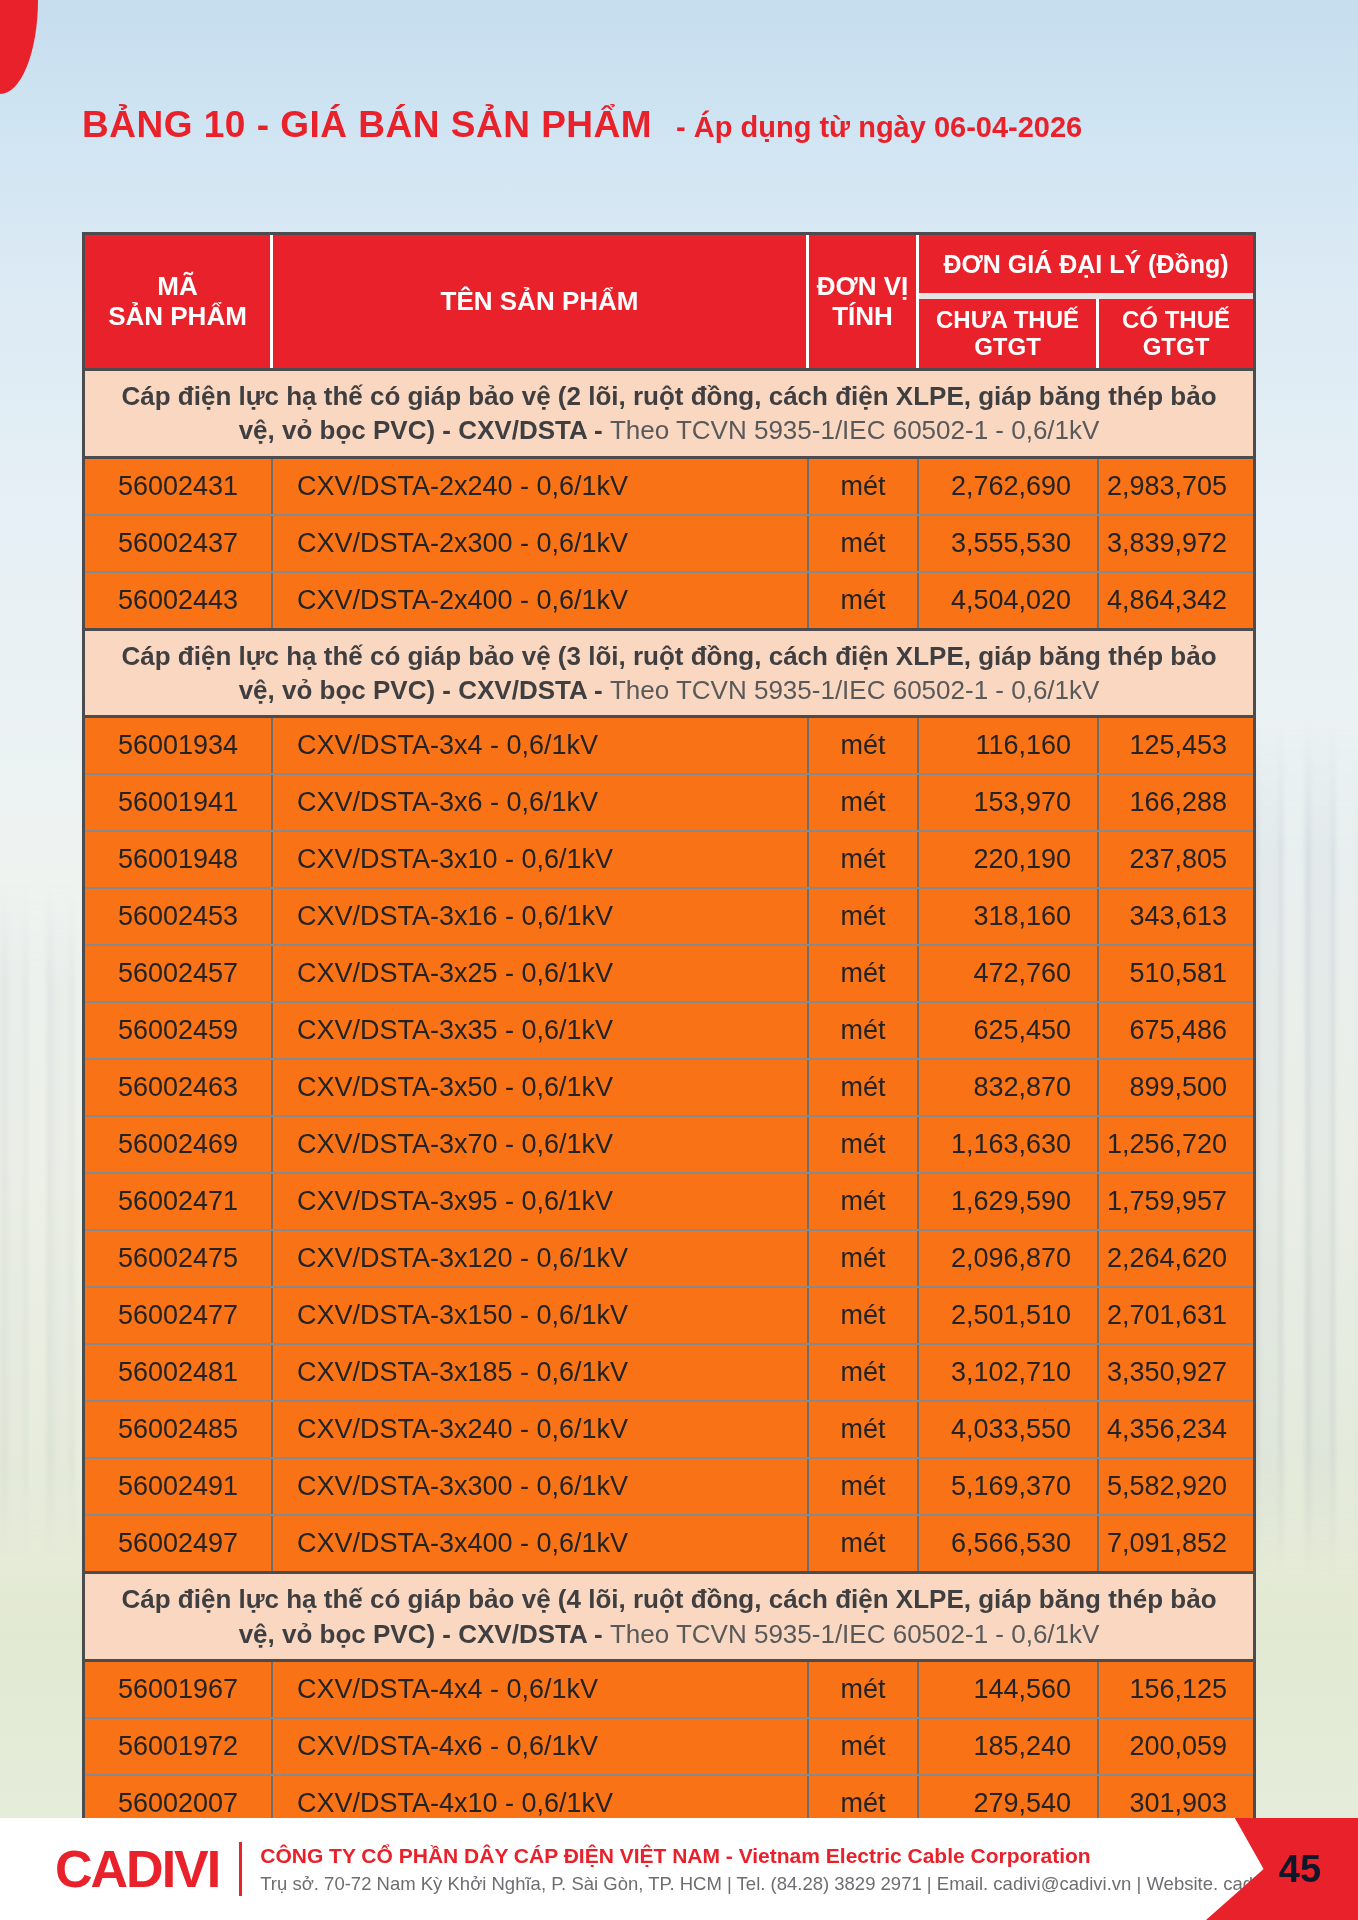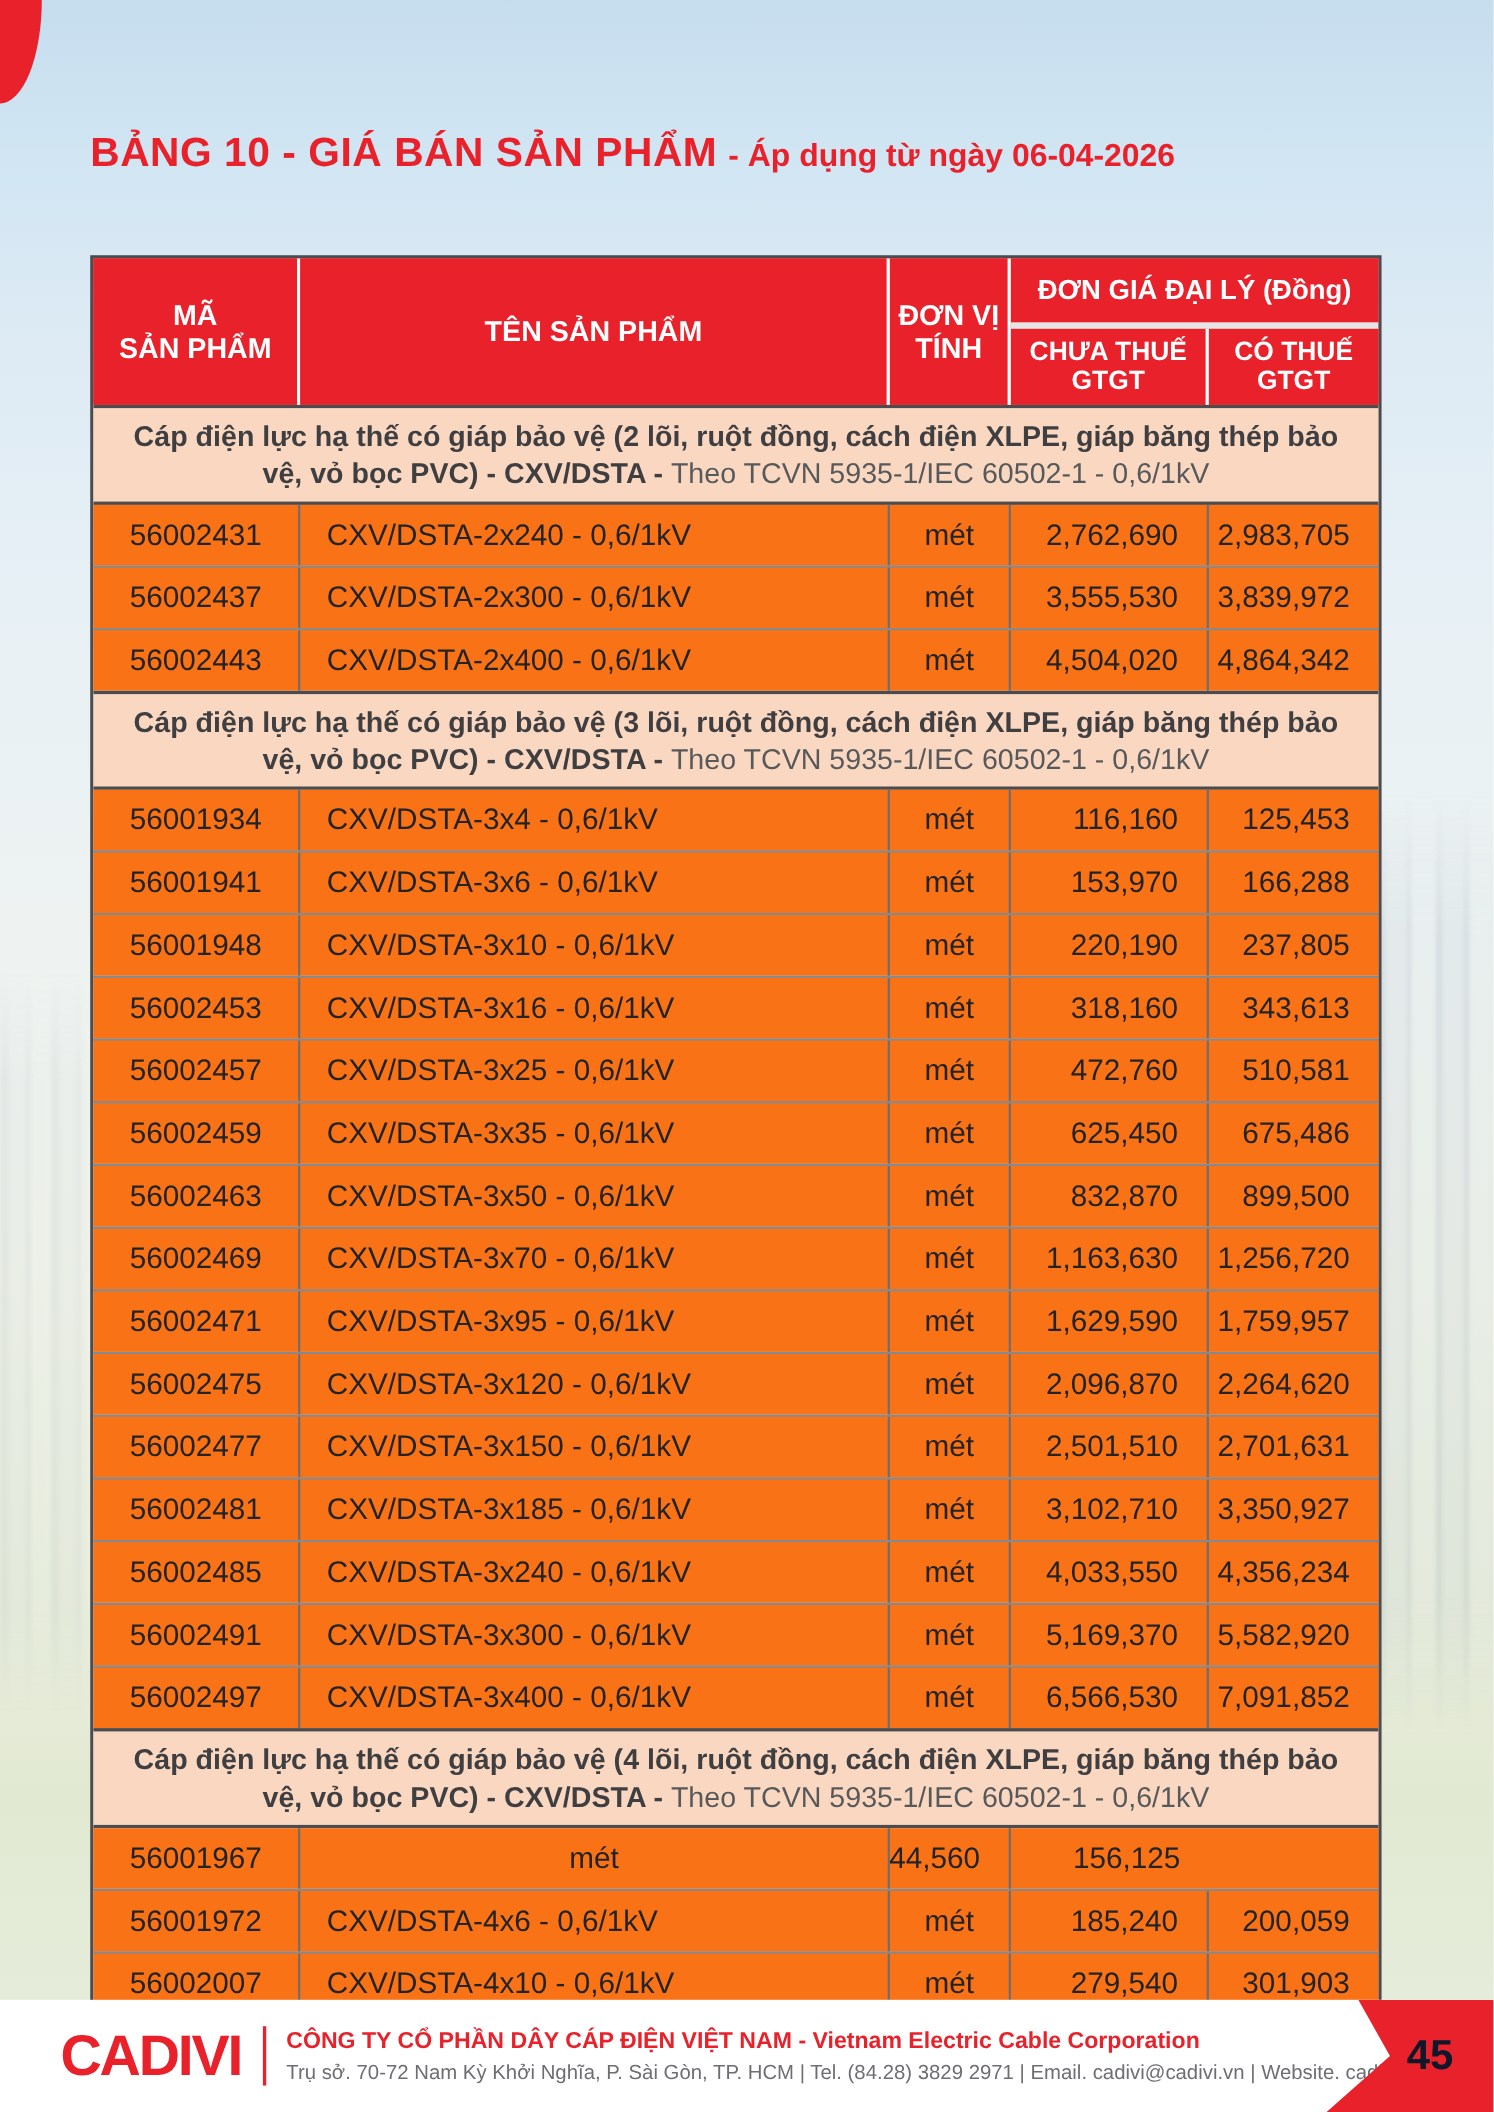--- a/index.html
+++ b/index.html
@@ -35,21 +35,21 @@
       rgba(110,130,155,.25) 24px 28px, rgba(200,212,224,.15) 28px 46px);
     opacity:.38;filter:blur(2px);
     -webkit-mask-image:linear-gradient(180deg,transparent,#000 15%,#000 85%,transparent);
     mask-image:linear-gradient(180deg,transparent,#000 15%,#000 85%,transparent);
   }
   .corner-decor{
     position:absolute;left:0;top:0;width:40px;height:96px;background:var(--red);
     clip-path:ellipse(95% 98% at 0% 0%);
   }
   
-  .title{position:absolute;left:82px;top:118px;display:flex;align-items:baseline;gap:10px;white-space:nowrap;}
+  .title{position:absolute;left:82px;top:104px;display:flex;align-items:baseline;gap:24px;white-space:nowrap;}
   .title-main{font-size:37px;font-weight:bold;color:var(--red);letter-spacing:.5px;}
   .title-suffix{font-size:29px;font-weight:bold;color:var(--red);}
   
   .price-table{
     position:absolute;left:82px;top:232px;width:1174px;
     border:3px solid var(--border-dark);background:#fff;box-sizing:border-box;
   }
   .thead{
     display:grid;grid-template-columns:188px 536px 110px 180px 154px;
     grid-template-rows:64px 69px;background:var(--red);
@@ -269,20 +269,21 @@
             <div class="cell c-price vline">6,566,530</div>
             <div class="cell c-price">7,091,852</div>
           </div>
         </div>
         <div class="band">
           <div class="band-text"><span class="band-bold">Cáp điện lực hạ thế có giáp bảo vệ (4 lõi, ruột đồng, cách điện XLPE, giáp băng thép bảo vệ, vỏ bọc PVC) - CXV/DSTA - </span><span class="band-normal">Theo TCVN 5935-1/IEC 60502-1 - 0,6/1kV</span></div>
         </div>
         <div class="rows">
           <div class="row">
             <div class="cell c-code vline">56001967</div>
+            <div class="cell c-name vline">CXV/DSTA-4x4 - 0,6/1kV</div>
             <div class="cell c-unit vline">mét</div>
             <div class="cell c-price vline">144,560</div>
             <div class="cell c-price">156,125</div>
           </div>
           <div class="row">
             <div class="cell c-code vline">56001972</div>
             <div class="cell c-name vline">CXV/DSTA-4x6 - 0,6/1kV</div>
             <div class="cell c-unit vline">mét</div>
             <div class="cell c-price vline">185,240</div>
             <div class="cell c-price">200,059</div>

